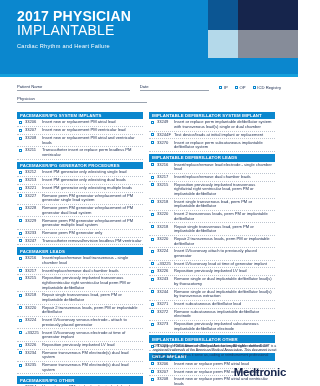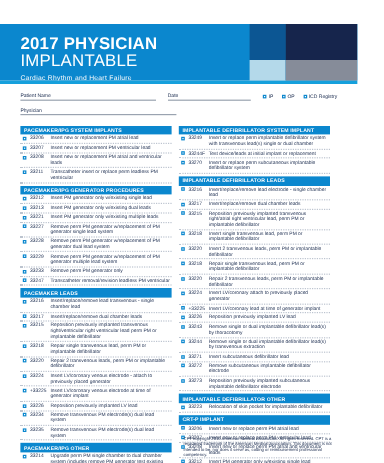--- a/index.html
+++ b/index.html
@@ -5,21 +5,21 @@
   * { box-sizing: border-box; margin: 0; padding: 0; }
   html, body {
     width: 298px; height: 386px;
     background: #ffffff;
     font-family: "Liberation Sans", sans-serif;
     overflow: hidden;
   }
   .page { position: relative; width: 298px; height: 386px; background: #fff; }
 
   
-  .header { position: relative; height: 47px; background: #0b87ce; overflow: hidden; margin-top: 20px; }
+  .header { position: relative; height: 74px; background: #0b87ce; overflow: hidden; }
   .hdr-block { position: absolute; top: 0; }
   .hdr-dark  { left: 238px; width: 60px; height: 30px; background: #16254c; }
   .hdr-mid   { left: 208px; width: 30px; height: 30px; background: #0c5693; }
   .hdr-light { left: 208px; top: 30px; width: 30px; height: 28px; background: #b4d9ea; }
   .hdr-gray  { left: 238px; top: 30px; width: 60px; height: 28px; background: #868c99; }
   .hdr-text { position: absolute; left: 17px; top: 9px; z-index: 4; }
   .hdr-l1 { font-size: 14px; font-weight: bold; color: #ffffff; letter-spacing: 0.2px; line-height: 14px; }
   .hdr-l2 { font-size: 14px; font-weight: normal; color: #ffffff; letter-spacing: 0.2px; line-height: 15px; }
   .hdr-sub { font-size: 5.6px; color: #ffffff; margin-top: 5px; letter-spacing: 0.25px; }
   .hdr-rule { height: 2.5px; background: #15a0dc; }

